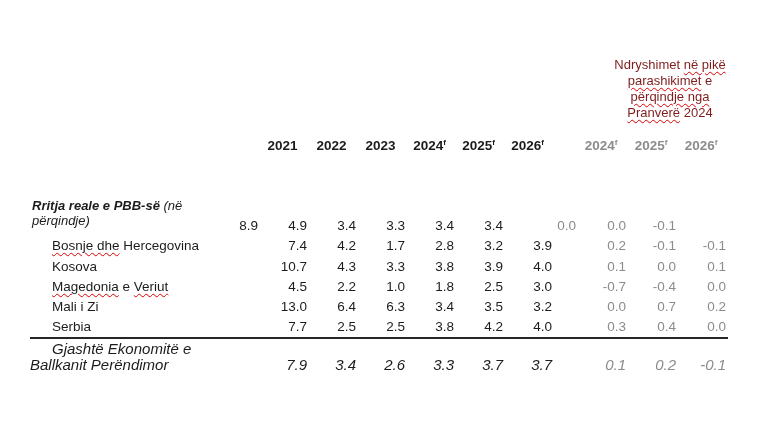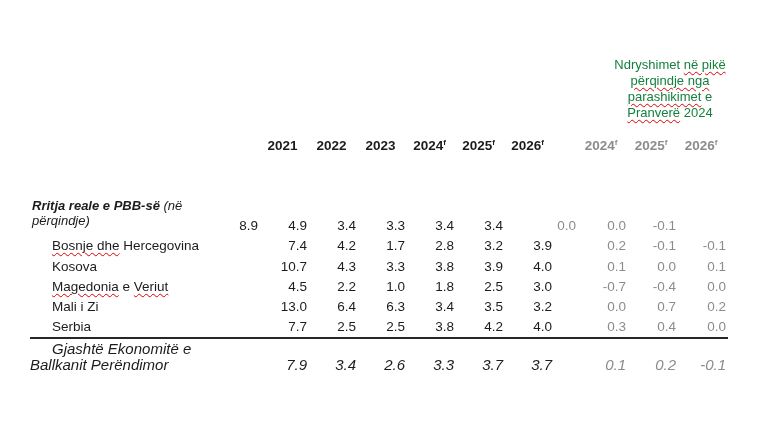--- a/index.html
+++ b/index.html
@@ -12,21 +12,21 @@
     position: relative;
   }
   .page { position: absolute; inset: 0; }
 
   
   .note {
     position: absolute;
     left: 575px; top: 57px; width: 190px;
     text-align: center;
     font-size: 13px; line-height: 16px;
-    color: #15803d;
+    color: #7f1d1d;
   }
   .note div { white-space: nowrap; }
 
   
   .u {
     text-decoration-line: underline;
     text-decoration-style: wavy;
     text-decoration-color: #e00000;
     text-decoration-thickness: 1px;
     text-underline-offset: 2px;
@@ -68,22 +68,22 @@
     text-indent: 22px; line-height: 16px; padding-right: 14px;
   }
   .tfoot .num { line-height: 16px; }
 </style>
 </head>
 <body>
 
 <div class="page">
   <div class="note" id="note">
       <div><span>Ndryshimet </span><span class="u">në pikë</span></div>
+      <div><span class="u">parashikimet</span><span> e</span></div>
       <div><span class="u">përqindje nga</span></div>
-      <div><span class="u">parashikimet</span><span> e</span></div>
       <div><span class="u">Pranverë</span><span> 2024</span></div>
     </div>
 
   <div class="thead grid" id="thead">
       <div></div>
       <div class="hy ">2021</div>
       <div class="hy ">2022</div>
       <div class="hy ">2023</div>
       <div class="hy ">2024<sup>f</sup></div>
       <div class="hy ">2025<sup>f</sup></div>

